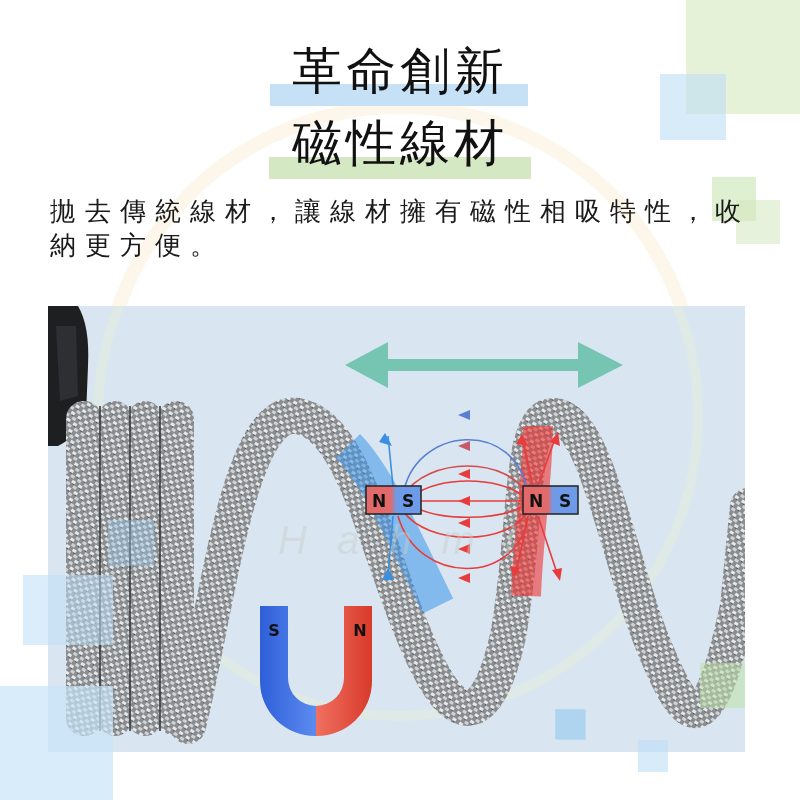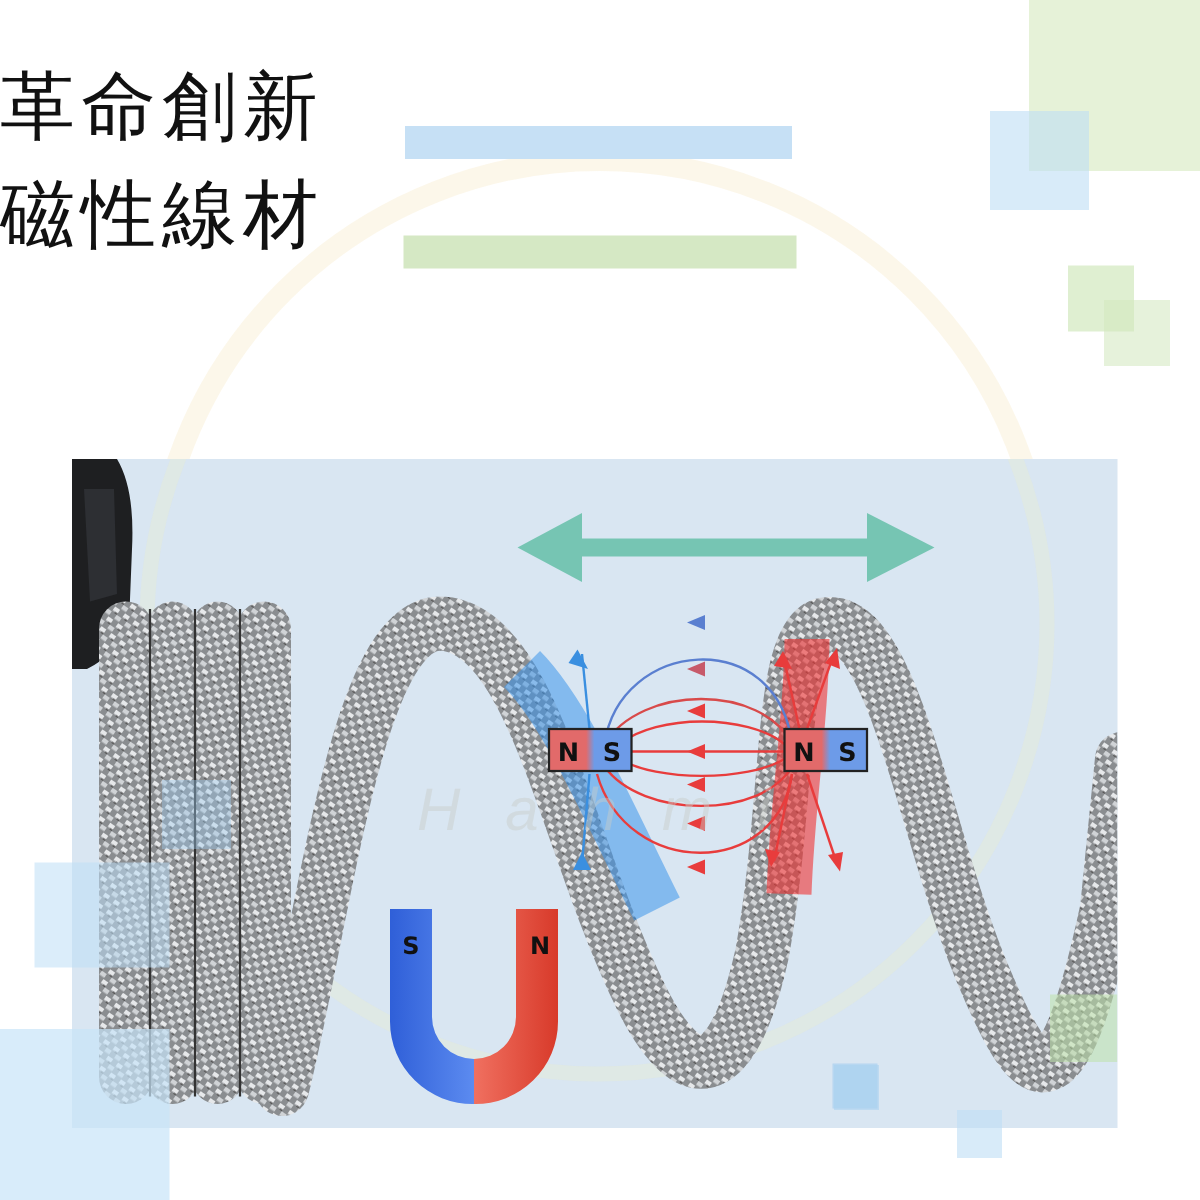--- a/index.html
+++ b/index.html
@@ -9,21 +9,21 @@
     font-family: "DejaVu Sans", "Liberation Sans", sans-serif;
   }
   .deco { position: absolute; }
   .halo {
     position: absolute; left: 95px; top: 100px; width: 610px; height: 610px;
     border-radius: 50%;
     border: 14px solid rgba(245, 226, 180, 0.28);
     box-sizing: border-box;
   }
   .title-line {
-    position: absolute; left: 0; width: 800px; 
+    position: absolute; left: 0; width: 800px; text-align: center;
     font-size: 50px; letter-spacing: 4px; color: #111; line-height: 1;
   }
   .title-bar { position: absolute; }
   .desc {
     position: absolute; left: 50px; top: 194px; width: 710px;
     font-size: 26px; letter-spacing: 9px; line-height: 34px; color: #1a1a1a;
   }
   .panel {
     position: absolute; left: 48px; top: 306px; width: 697px; height: 446px;
     background: #d9e6f2; overflow: hidden;
@@ -45,20 +45,22 @@
 <div class="deco" style="left:660px;top:74px;width:66px;height:66px;background:rgba(190,222,245,0.6);"></div>
 <div class="deco" style="left:712px;top:177px;width:44px;height:44px;background:rgba(210,232,190,0.7);"></div>
 <div class="deco" style="left:736px;top:200px;width:44px;height:44px;background:rgba(210,232,190,0.55);"></div>
 
 <div class="title-bar" style="left:270px;top:84px;width:258px;height:22px;background:#c6e0f5;"></div>
 <div class="title-line" style="top:46px;">革命創新</div>
 <div class="title-bar" style="left:269px;top:157px;width:262px;height:22px;background:#d5e8c4;"></div>
 <div class="title-line" style="top:118px;">磁性線材</div>
 
 <div class="desc">
+  <div>拋去傳統線材，讓線材擁有磁性相吸特性，收</div>
+  <div>納更方便。</div>
 </div>
 
 <div class="panel">
   <svg width="697" height="446" viewBox="0 0 697 446">
     <defs>
       <pattern id="braid" width="8" height="8" patternUnits="userSpaceOnUse" patternTransform="rotate(35)">
         <rect width="8" height="8" fill="#8a8d90"></rect>
         <rect x="0" y="0" width="4" height="3" fill="#e6e8ea"></rect>
         <rect x="4" y="4" width="4" height="3" fill="#d0d3d6"></rect>
         <rect x="2" y="3" width="2" height="1" fill="#555"></rect>

